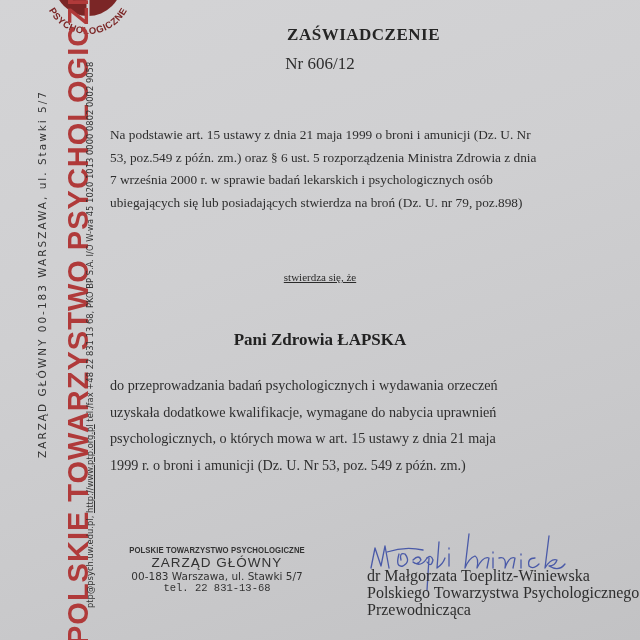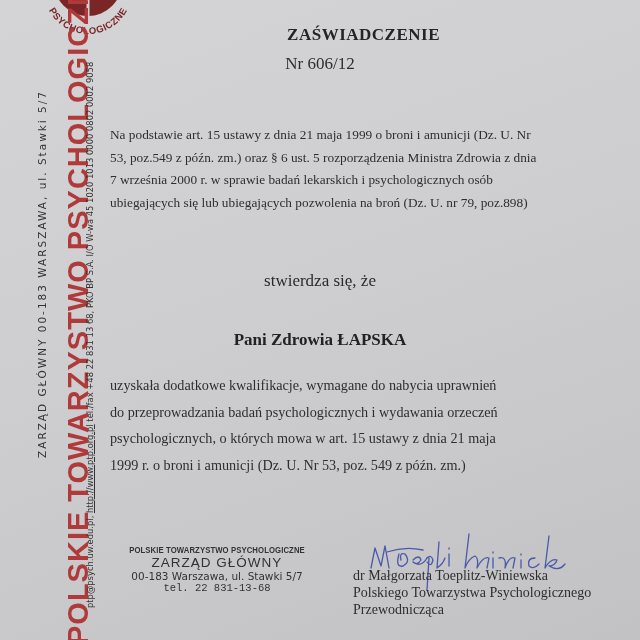--- a/index.html
+++ b/index.html
@@ -45,36 +45,36 @@
     position:absolute; left:200px; width:240px; top:54px; text-align:center;
     font-size:17px; color:#2e2e2e;
   }
   .para {
     position:absolute; font-size:13.3px; line-height:22.5px; color:#2e2e2e;
   }
   .para1 { left:110px; top:124px; width:520px; }
   .para2 { left:110px; top:372px; width:520px; font-size:14.2px; line-height:26.5px; }
   .line { display:block; white-space:nowrap; }
   .stwierdza {
-    position:absolute; left:200px; width:240px; top:271px; text-align:center; font-size:17px;
+    position:absolute; left:200px; width:240px; top:271px; text-align:center; font-size:11px;text-decoration:underline;
   }
   .name {
     position:absolute; left:180px; width:280px; top:330px; text-align:center;
     font-weight:bold; font-size:17px; color:#222;
   }
   .stamp {
     position:absolute; left:112px; top:545px; width:210px; text-align:center;
     font-family:"DejaVu Sans", sans-serif; color:#333;
   }
   .stamp .s1 { font-size:8.6px; font-weight:bold; letter-spacing:0.1px; font-family:"Liberation Sans", sans-serif; transform:scaleX(0.9); }
   .stamp .s2 { font-size:13.5px; letter-spacing:1px; margin-top:0px; font-family:"Liberation Sans", sans-serif; }
   .stamp .s3 { font-size:10.5px; }
   .stamp .s4 { font-size:10.5px;font-family:Liberation Mono, monospace; }
   .signer {
-    position:absolute; left:353px; top:567px; font-size:14px; line-height:17px; color:#2e2e2e;
+    position:absolute; left:367px; top:567px; font-size:16px; line-height:17px; color:#2e2e2e;
   }
   .signature {
     position:absolute; left:365px; top:528px; width:210px; height:70px;
   }
 </style>
 </head>
 <body>
 
 <div class="page">
 
@@ -100,29 +100,29 @@
     </div>
   </div>
 
   <div class="title">ZAŚWIADCZENIE</div>
   <div class="nr">Nr 606/12</div>
 
   <div class="para para1">
     <span class="line">Na podstawie art. 15 ustawy z dnia 21 maja 1999 o broni i amunicji (Dz. U. Nr</span>
     <span class="line">53, poz.549 z późn. zm.) oraz § 6 ust. 5  rozporządzenia Ministra Zdrowia z dnia</span>
     <span class="line">7 września 2000 r. w sprawie badań lekarskich i psychologicznych osób</span>
-    <span class="line">ubiegających się lub ubiegających pozwolenia na broń (Dz. U. nr 79, poz.898)</span>
+    <span class="line">ubiegających się lub posiadających stwierdza na broń (Dz. U. nr 79, poz.898)</span>
   </div>
 
   <div class="stwierdza">stwierdza się, że</div>
   <div class="name">Pani Zdrowia ŁAPSKA</div>
 
   <div class="para para2">
+    <span class="line">do przeprowadzania badań psychologicznych i wydawania orzeczeń</span>
     <span class="line">uzyskała dodatkowe kwalifikacje, wymagane do nabycia uprawnień</span>
-    <span class="line">do przeprowadzania badań psychologicznych i wydawania orzeczeń</span>
     <span class="line">psychologicznych, o których mowa w art. 15 ustawy z dnia 21 maja</span>
     <span class="line">1999 r. o broni i amunicji (Dz. U. Nr 53, poz. 549 z późn. zm.)</span>
   </div>
 
   <div class="stamp">
     <div class="s1">POLSKIE TOWARZYSTWO PSYCHOLOGICZNE</div>
     <div class="s2">ZARZĄD GŁÓWNY</div>
     <div class="s3">00-183 Warszawa, ul. Stawki 5/7</div>
     <div class="s4">tel. 22 831-13-68</div>
   </div>

